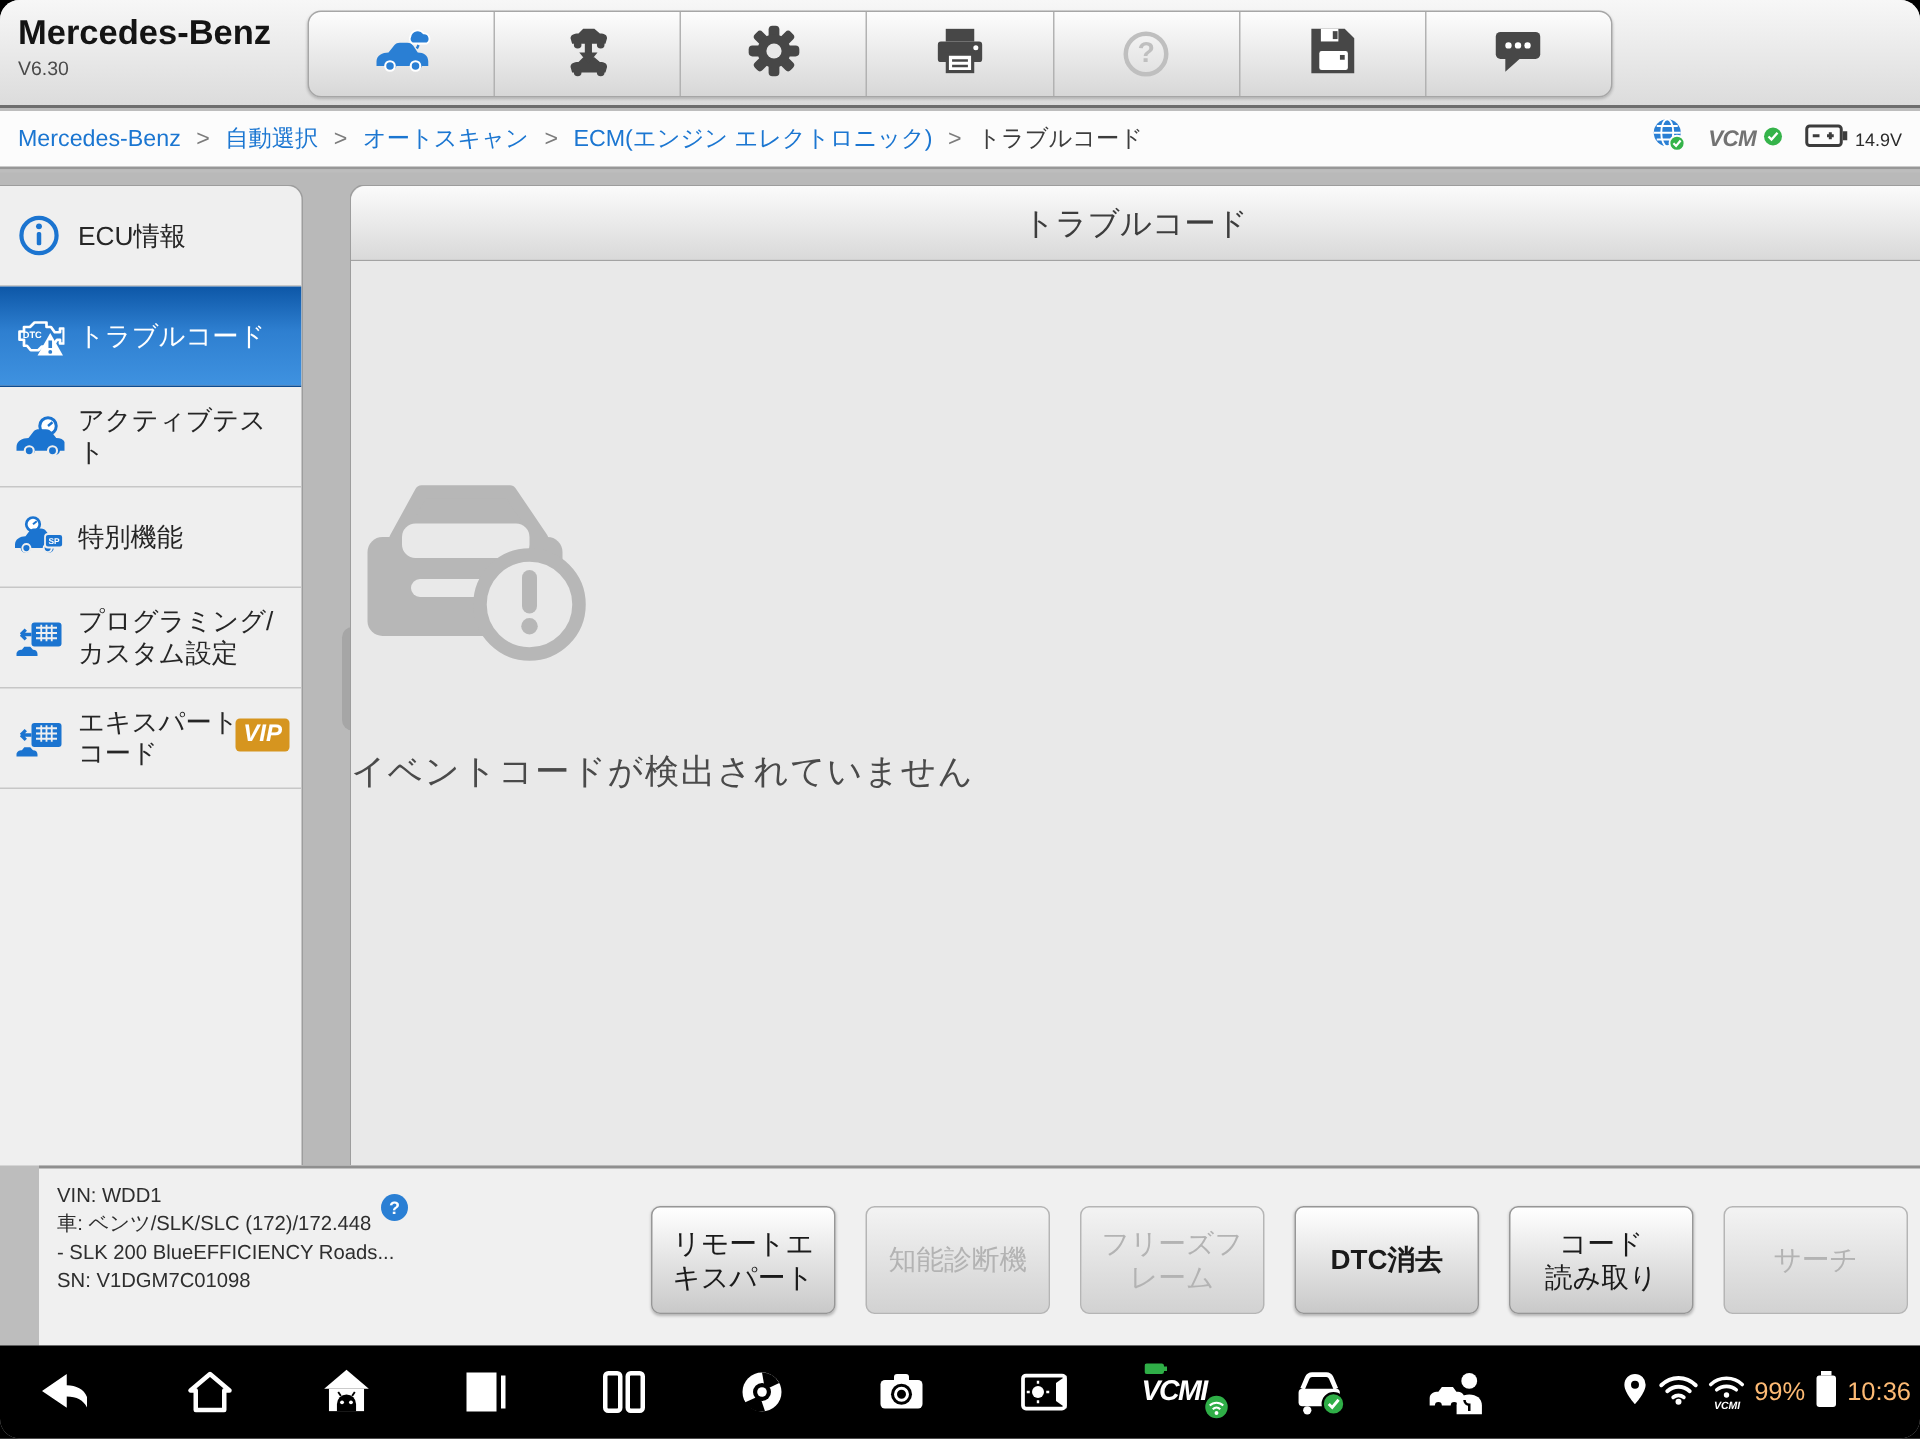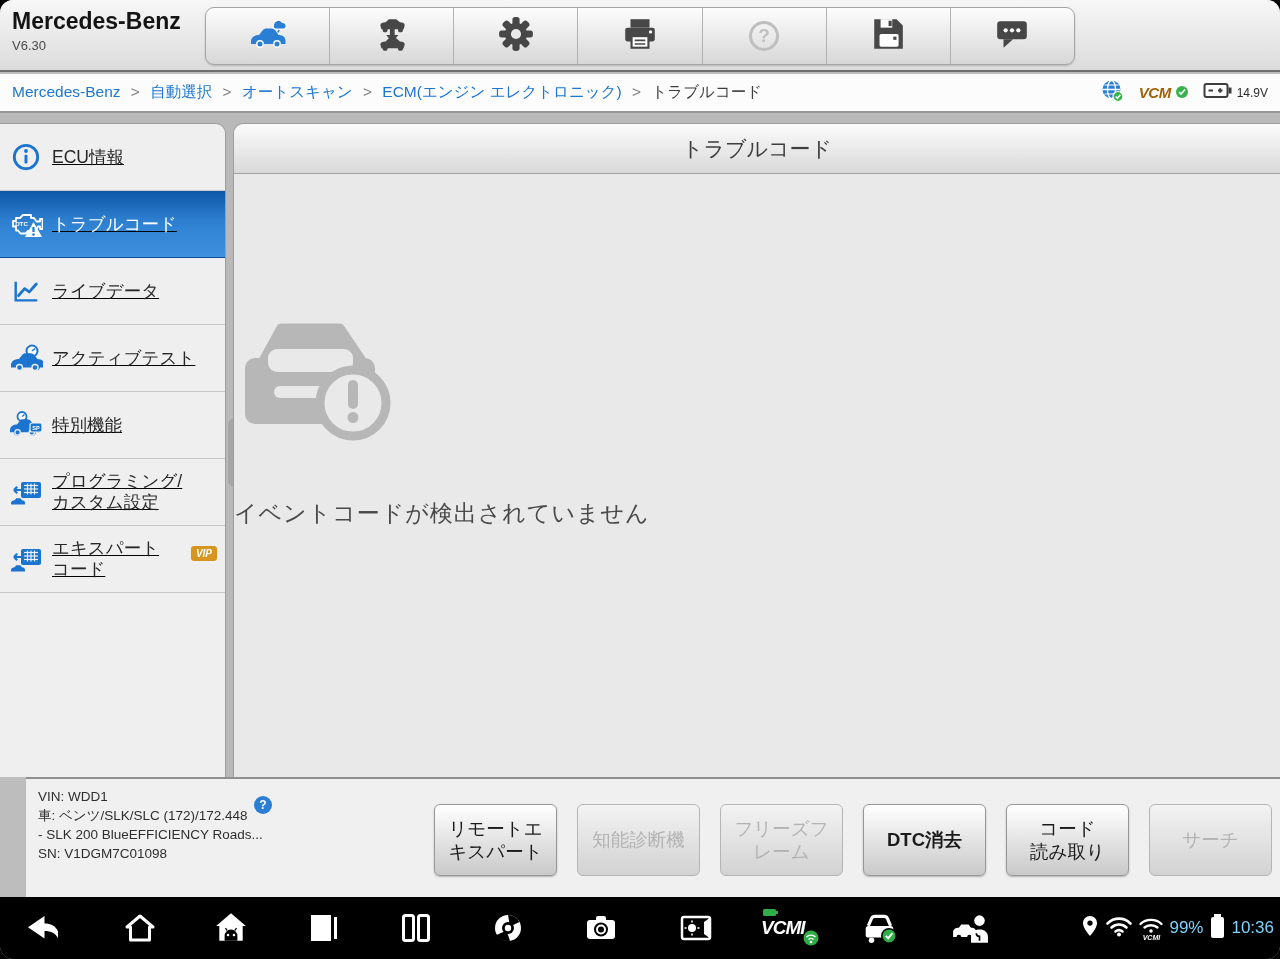--- a/index.html
+++ b/index.html
@@ -22,37 +22,37 @@
     font-size:19px;font-weight:700;display:flex;align-items:center;justify-content:center;}
 
   
   .crumb-bar{position:absolute;top:74px;left:0;right:0;height:39px;background:#fcfcfc;
     border-bottom:2px solid #979797;display:flex;align-items:center;padding:0 12px;}
   .crumbs{font-size:15.5px;color:#7c7c7c;white-space:nowrap;}
   .crumbs .lnk{color:#1b76d1;}
   .crumbs .sep{color:#7c7c7c;padding:0 6px;}
   .crumbs .cur{color:#3d3d3d;}
   .crumb-status{margin-left:auto;display:flex;align-items:center;gap:14px;}
-  .vcm-txt{font-size:15px;font-weight:700;font-style:italic;color:#a16207;letter-spacing:-.5px;}
+  .vcm-txt{font-size:15px;font-weight:700;font-style:italic;color:#737373;letter-spacing:-.5px;}
   .volt-txt{font-size:12px;color:#2b2b2b;}
   .stat-group{display:flex;align-items:center;gap:4px;}
 
   
   .content{position:absolute;top:115px;left:0;right:0;height:662px;background:#b9b9b9;}
-  .sidebar{position:absolute;left:0;top:8px;bottom:0;width:226px;background:#efefef;
-    border:1px solid #9d9d9d;border-left:none;border-bottom:none;border-radius:0 10px 0 0;overflow:hidden;text-decoration:underline;}
+  .sidebar{position:absolute;left:0;top:8px;bottom:0;width:202px;background:#efefef;
+    border:1px solid #9d9d9d;border-left:none;border-bottom:none;border-radius:0 10px 0 0;overflow:hidden;}
   .side-item{height:67px;border-bottom:1px solid #c7c7c7;display:flex;align-items:center;
     padding:0 6px 0 8px;gap:8px;color:#1b74d0;position:relative;cursor:pointer;}
   .side-label{font-size:17.5px;color:#262626;line-height:21px;white-space:pre-line;}
   .side-item.selected{background:linear-gradient(180deg,#0d57a7 0%,#2e7fd0 45%,#3f92e0 100%);
     border-bottom-color:#0c4c92;color:#fff;}
   .side-item.selected .side-label{color:#fff;}
   .side-icon{width:36px;min-width:36px;display:flex;align-items:center;justify-content:center;}
   .vip-badge{position:absolute;right:8px;top:20px;background:#d6951f;color:#fff;
-    font-size:10px;font-weight:700;font-style:italic;padding:2px 5px;border-radius:3px;}
+    font-size:16px;font-weight:700;font-style:italic;padding:2px 5px;border-radius:3px;}
   .collapse-handle{position:absolute;left:228px;top:303px;width:25px;height:69px;background:#a6a6a6;
     border-radius:7px;display:flex;align-items:center;justify-content:center;cursor:pointer;}
 
   .main{position:absolute;left:233px;top:8px;right:0;bottom:0;background:#e9e9e9;
     border-top:1px solid #9d9d9d;border-left:1px solid #9d9d9d;border-radius:10px 0 0 0;}
   .main-title{height:50px;background:linear-gradient(#fbfbfb,#d9d9d9);border-bottom:1px solid #a3a3a3;
     border-radius:10px 0 0 0;display:flex;align-items:center;justify-content:center;
     font-size:21px;color:#3d3d3d;}
   .empty-wrap{position:absolute;top:50px;left:0;right:0;bottom:0;display:flex;flex-direction:column;
     align-items:flex-start;}
@@ -73,21 +73,21 @@
     box-shadow:0 1px 2px rgba(0,0,0,.25);cursor:pointer;}
   .abtn.bold{font-weight:700;}
   .abtn.disabled{color:#b3b3b3;background:linear-gradient(#f3f3f3,#d2d2d2);border-color:#b5b5b5;
     cursor:default;box-shadow:none;}
 
   
   .nav-bar{position:absolute;left:0;right:0;bottom:0;height:62px;background:#000;}
   .nav-ic{position:absolute;top:50%;transform:translate(-50%,-50%);display:flex;
     align-items:center;justify-content:center;cursor:pointer;}
   .nav-status{position:absolute;right:6px;top:0;height:62px;display:flex;align-items:center;gap:5px;}
-  .nav-txt{color:#7dd3fc;font-size:17px;}
+  .nav-txt{color:#fdba74;font-size:17px;}
   .vcmi-wrap{position:relative;width:58px;height:40px;cursor:pointer;}
   .vcmi-txt{position:absolute;left:0;top:9px;color:#fff;font-size:19px;font-weight:700;
     font-style:italic;letter-spacing:-1px;}
   .vcmi-small{display:block;text-align:center;color:#fff;font-size:7px;font-weight:700;
     font-style:italic;margin-top:-3px;}
 </style>
 </head>
 <body>
 
 <div id="screen">
@@ -248,29 +248,20 @@
             <path d="M7 10 h4 l3-3 h8 v3 h3 l2.5 3.5 h3.5 v-2.5 h2.5 v10 h-2.5 v-2.5 h-2 l-3 4.5 h-7 l-2.5 2.5 h-5 l-2.5-3 h-2 v-4 H4 v-5.5 h3 z" fill="none" stroke="currentColor" stroke-width="1.8" stroke-linejoin="round"></path>
             <text x="12.5" y="17.5" font-size="6.2" font-weight="bold" fill="currentColor" text-anchor="middle">DTC</text>
             <path d="M24.5 14 L33 29 H16 Z" fill="currentColor"></path>
             <line x1="24.5" y1="19" x2="24.5" y2="24" stroke="#2e7fd0" stroke-width="2.4"></line>
             <circle cx="24.5" cy="26.6" r="1.3" fill="#2e7fd0"></circle>
           </svg>
         </span>
         <span class="side-label">トラブルコード</span>
       </div>
 
-      <div class="side-item">
-        <span class="side-icon">
-          <svg width="30" height="30" viewBox="0 0 32 32">
-            <path d="M5 6 V26 H28" stroke="currentColor" stroke-width="2.6" fill="none"></path>
-            <path d="M8 21 L14.5 13.5 L19.5 17 L27 8.5" stroke="currentColor" stroke-width="3" fill="none" stroke-linecap="round" stroke-linejoin="round"></path>
-          </svg>
-        </span>
-        <span class="side-label">ライブデータ</span>
-      </div>
 
       <div class="side-item">
         <span class="side-icon">
           <svg width="34" height="30" viewBox="0 0 34 30">
             <circle cx="23" cy="8" r="5.5" fill="#fff" stroke="currentColor" stroke-width="2"></circle>
             <line x1="23" y1="8" x2="26" y2="5.5" stroke="currentColor" stroke-width="1.6"></line>
             <path d="M2 22 c0-4 4-6 8-6 l3.5-4.5 c1-1 2-1.3 3.5-1.3 h4.5 c2 0 3 .8 4 2 l3 3.8 c4 0 6.5 2 6.5 6 v2.5 h-4 a3.8 3.8 0 0 1 -7.4 0 h-9.2 a3.8 3.8 0 0 1 -7.4 0 H2 z" fill="currentColor"></path>
             <circle cx="10.5" cy="24.5" r="3" fill="currentColor" stroke="#efefef" stroke-width="1.4"></circle>
             <circle cx="26" cy="24.5" r="3" fill="currentColor" stroke="#efefef" stroke-width="1.4"></circle>
           </svg>

